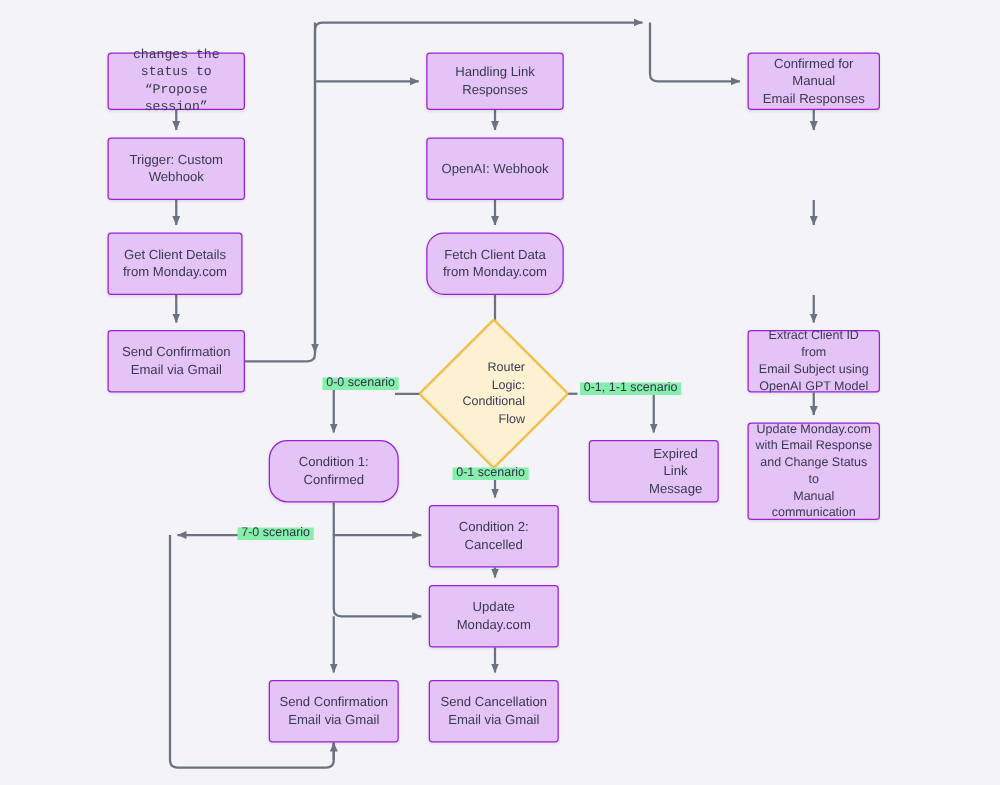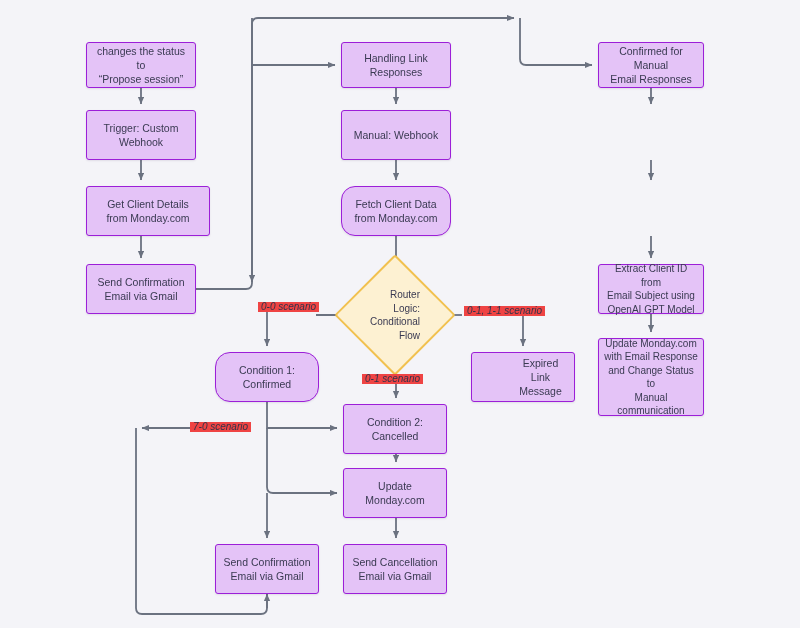--- a/index.html
+++ b/index.html
@@ -41,25 +41,24 @@
     color:#3a3a52;
     font-size:10px;
     line-height:1.35;
     white-space:pre-line;
     pointer-events:none;
   }
   .edge-label{
     position:absolute;
     color:#333349;
     font-size:10px;
-    background:#ef4444;
+    background:#86efac;
     padding:0 3px;
     white-space:nowrap;
     line-height:1;
-    font-style:italic;
   }
 </style>
 </head>
 <body>
 
 <div id="canvas">
 
   <svg class="edges" viewBox="0 0 800 628">
     <defs>
       <marker id="ah" markerWidth="9" markerHeight="9" refX="7.2" refY="3.2" orient="auto" markerUnits="userSpaceOnUse">
@@ -108,36 +107,36 @@
       <path d="M267,493 L267,538" marker-end="url(#ah)"></path>
 
       <path d="M396,454 L396,462" marker-end="url(#ah)"></path>
 
       <path d="M396,518 L396,538" marker-end="url(#ah)"></path>
 
       <path d="M267,594 L267,608"></path>
     </g>
   </svg>
 
-  <div class="node" style="left:86px;top:42px;width:110px;height:46px;">changes the status to
+  <div class="node" style="left:86px;top:42px;width:110px;height:46px;font-family:Liberation Mono, monospace;">changes the status to
 “Propose session”</div>
 
   <div class="node" style="left:86px;top:110px;width:110px;height:50px;">Trigger: Custom
 Webhook</div>
 
-  <div class="node" style="left:86px;top:186px;width:124px;height:50px;">Get Client Details
+  <div class="node" style="left:86px;top:186px;width:108px;height:50px;">Get Client Details
 from Monday.com</div>
 
   <div class="node" style="left:86px;top:264px;width:110px;height:50px;">Send Confirmation
 Email via Gmail</div>
 
   <div class="node" style="left:341px;top:42px;width:110px;height:46px;">Handling Link
 Responses</div>
 
-  <div class="node" style="left:341px;top:110px;width:110px;height:50px;">Manual: Webhook</div>
+  <div class="node" style="left:341px;top:110px;width:110px;height:50px;">OpenAI: Webhook</div>
 
   <div class="node" style="left:341px;top:186px;width:110px;height:50px;border-radius:14px;">Fetch Client Data
 from Monday.com</div>
 
   <div class="diamond" style="left:352px;top:272px;width:86px;height:86px;"></div>
   <div class="diamond-label" style="left:352px;top:272px;width:86px;height:86px;">Router
 Logic:
 Conditional
 Flow</div>
 

